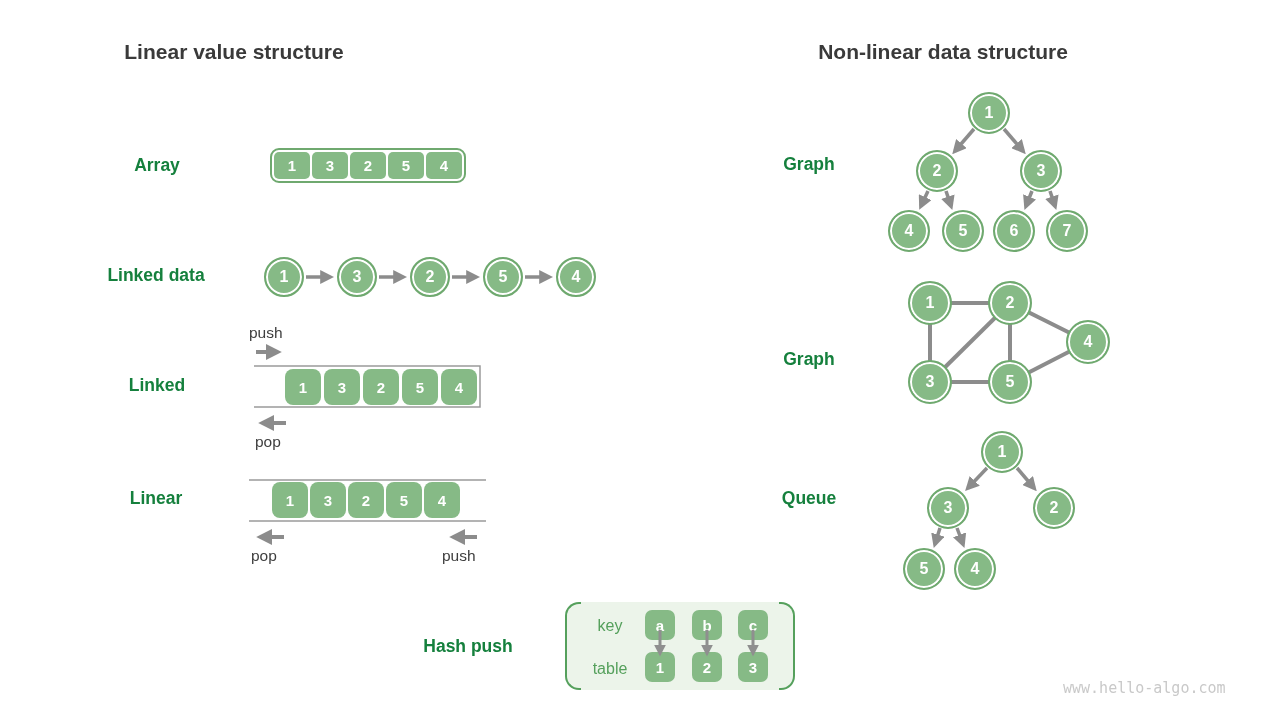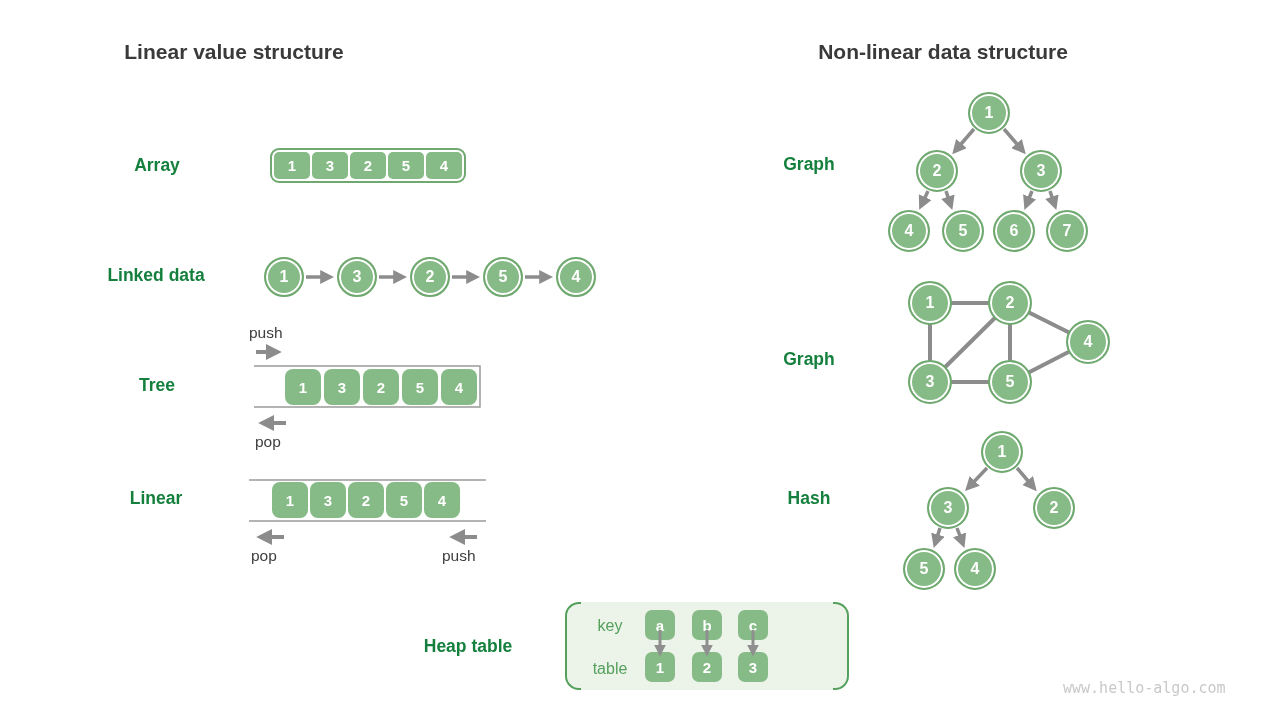--- a/index.html
+++ b/index.html
@@ -21,21 +21,21 @@
   .n40{width:40px;height:40px;}
   .n44{width:44px;height:44px;}
   .array-box{position:absolute;left:270px;top:148px;box-sizing:border-box;
              border:2px solid #6fa96f;border-radius:9px;background:#fff;padding:2px;
              display:flex;gap:2px;z-index:2;}
   .acell{width:36px;height:27px;border-radius:5px;background:#86ba86;color:#fff;
          font-weight:bold;font-size:15px;display:flex;align-items:center;justify-content:center;}
   .sqrow{position:absolute;display:flex;gap:3px;z-index:2;}
   .sq{width:36px;height:36px;border-radius:8px;background:#86ba86;color:#fff;
       font-weight:bold;font-size:15px;display:flex;align-items:center;justify-content:center;}
-  .hash{position:absolute;left:565px;top:602px;width:252px;height:88px;z-index:2;padding-left:32px;}
+  .hash{position:absolute;left:565px;top:602px;width:230px;height:88px;z-index:2;}
   .hash-bg{position:absolute;left:2px;right:2px;top:0;bottom:0;background:#ecf4ea;border-radius:14px;}
   .bracket{position:absolute;top:0;bottom:0;width:16px;box-sizing:border-box;}
   .bracket.l{left:0;border-left:2.5px solid #55a05c;border-top:2.5px solid #55a05c;
              border-bottom:2.5px solid #55a05c;border-radius:14px 0 0 14px;}
   .bracket.r{right:0;border-right:2.5px solid #55a05c;border-top:2.5px solid #55a05c;
              border-bottom:2.5px solid #55a05c;border-radius:0 14px 14px 0;}
   .hlabel{position:absolute;width:66px;text-align:center;font-size:16px;color:#55a05c;}
   .hsq{position:absolute;width:30px;height:30px;border-radius:7px;background:#86ba86;color:#fff;
        font-weight:bold;font-size:15px;display:flex;align-items:center;justify-content:center;}
   .watermark{position:absolute;left:1063px;top:679px;font-family:"DejaVu Sans Mono", monospace;
@@ -102,26 +102,26 @@
       <line x1="940" y1="528" x2="935" y2="544" marker-end="url(#ah)"></line>
       <line x1="957" y1="528" x2="963" y2="544" marker-end="url(#ah)"></line>
     </g>
   </svg>
 
   <div class="title" style="left:74px;top:40px">Linear value structure</div>
   <div class="title" style="left:783px;top:40px">Non-linear data structure</div>
 
   <div class="dlabel" style="left:87px;top:155px">Array</div>
   <div class="dlabel" style="left:86px;top:265px">Linked data</div>
-  <div class="dlabel" style="left:87px;top:375px">Tree</div>
+  <div class="dlabel" style="left:87px;top:375px">Linked</div>
   <div class="dlabel" style="left:86px;top:488px">Linear</div>
-  <div class="dlabel" style="left:398px;top:636px">Heap table</div>
+  <div class="dlabel" style="left:398px;top:636px">Hash push</div>
   <div class="dlabel" style="left:739px;top:154px">Graph</div>
   <div class="dlabel" style="left:739px;top:349px">Graph</div>
-  <div class="dlabel" style="left:739px;top:488px">Hash</div>
+  <div class="dlabel" style="left:739px;top:488px">Queue</div>
 
   <div class="array-box">
     <div class="acell">1</div>
     <div class="acell">3</div>
     <div class="acell">2</div>
     <div class="acell">5</div>
     <div class="acell">4</div>
   </div>
 
   <div class="node n40" style="left:264px;top:257px">1</div>

